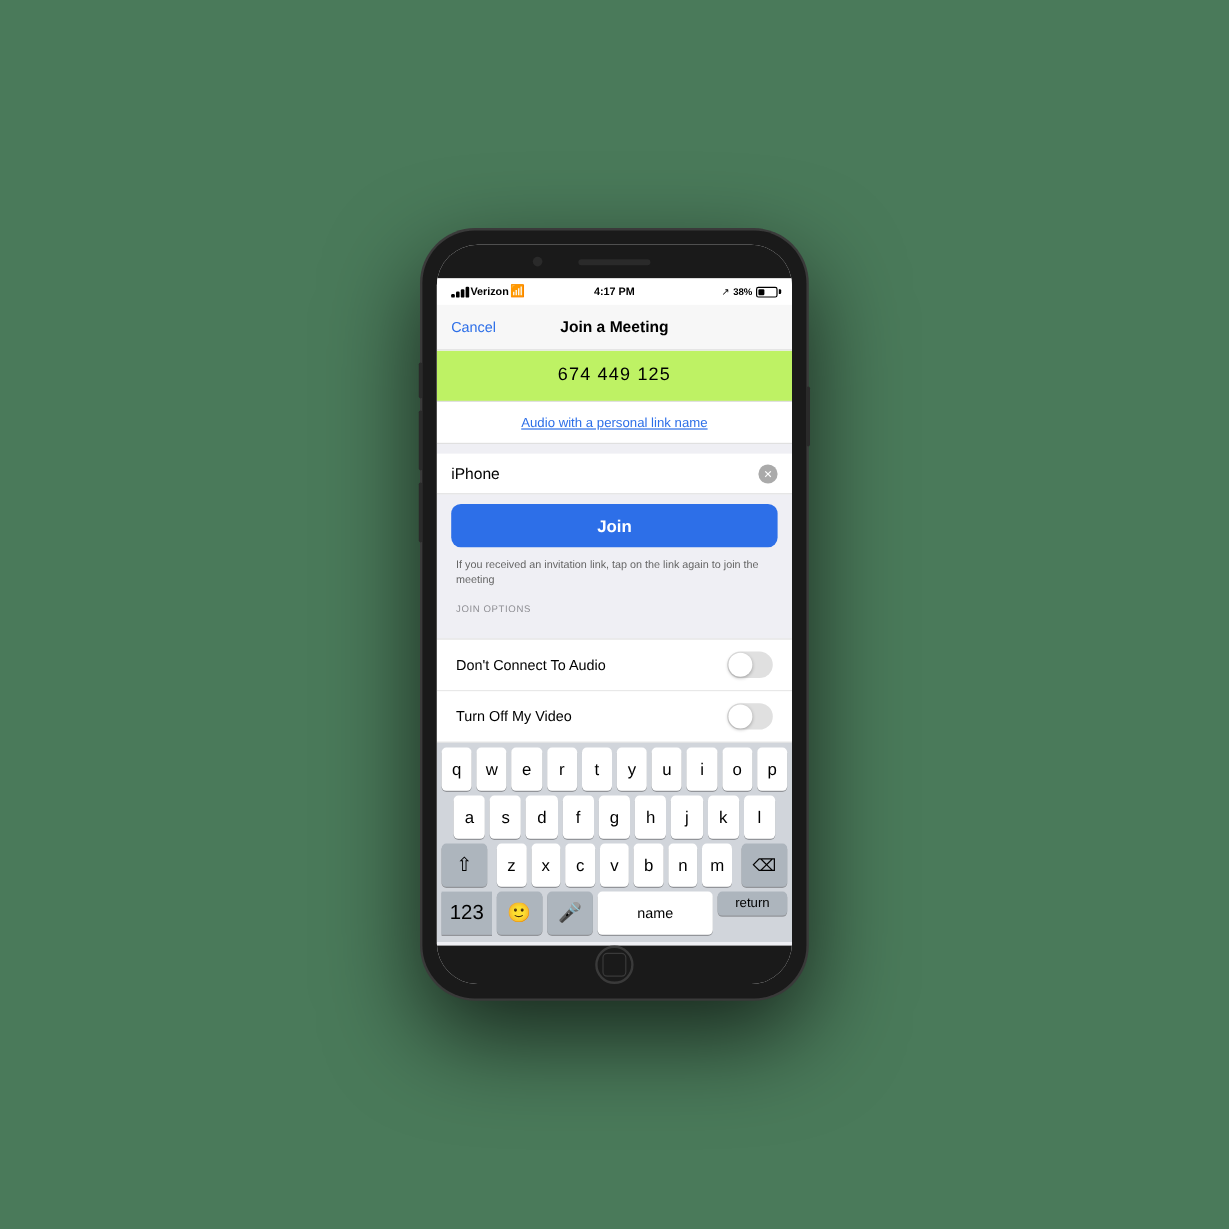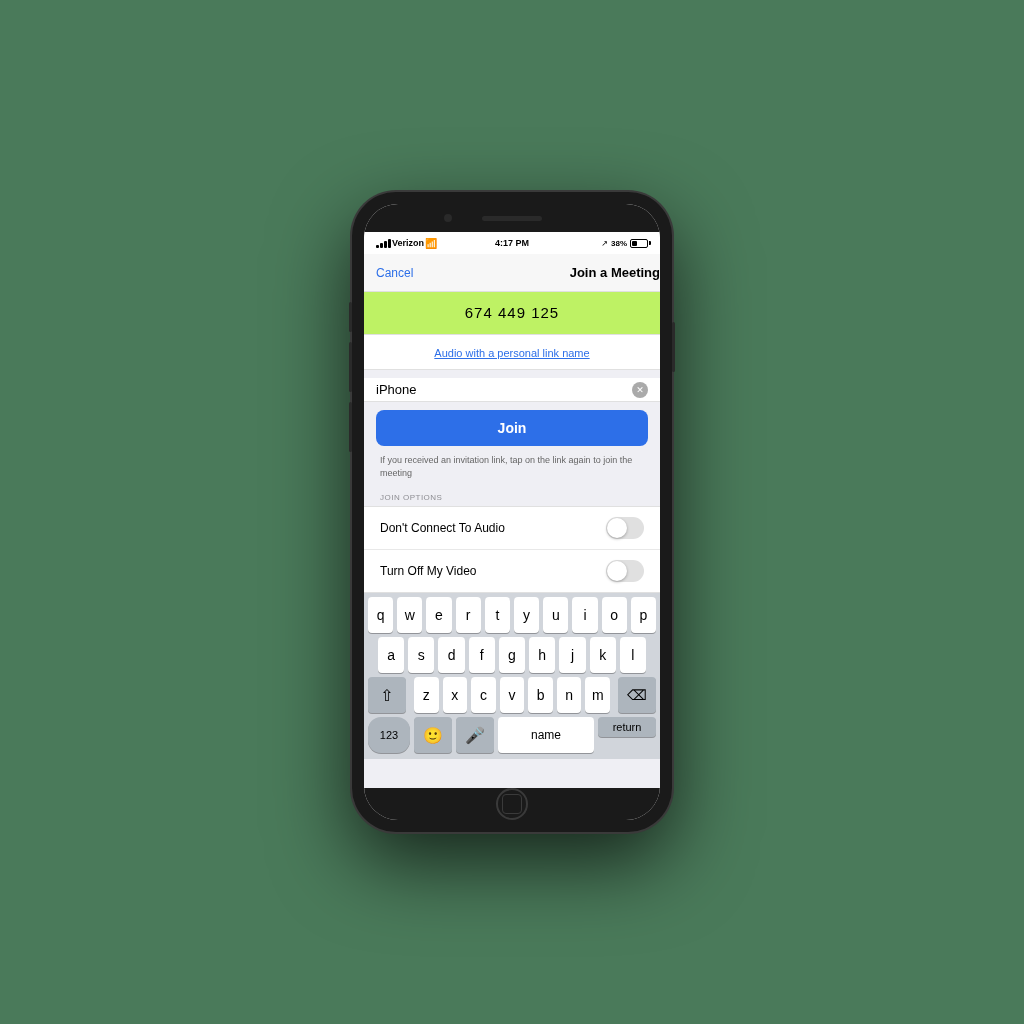--- a/index.html
+++ b/index.html
@@ -135,21 +135,21 @@
       width: 38%;
       border-radius: 1px;
     }
 
     .nav-bar {
       background: #f7f7f7;
       border-bottom: 1px solid #e0e0e0;
       height: 38px;
       display: flex;
       align-items: center;
-      justify-content: flex-end;
+      justify-content: center;
       position: relative;
       flex-shrink: 0;
     }
     .nav-cancel {
       position: absolute;
       left: 12px;
       color: #2d6fe8;
       font-size: 12px;
       text-decoration: none;
       cursor: pointer;
@@ -192,21 +192,21 @@
       text-decoration: underline;
       cursor: pointer;
     }
 
     .name-input-section {
       background: #fff;
       border-bottom: 1px solid #e0e0e0;
       padding: 0 12px;
       display: flex;
       align-items: center;
-      height: 24px;
+      height: 34px;
       margin-top: 8px;
     }
     .name-input {
       flex: 1;
       font-size: 13px;
       border: none;
       outline: none;
       color: #000;
     }
     .clear-btn {
@@ -247,20 +247,21 @@
       color: #8e8e93;
       padding: 6px 16px 4px;
       font-weight: 500;
       letter-spacing: 0.5px;
     }
 
     .options-section {
       background: #fff;
       border-top: 1px solid #e0e0e0;
       border-bottom: 1px solid #e0e0e0;
+      margin-top: 16px;
     }
     .option-row {
       display: flex;
       align-items: center;
       justify-content: space-between;
       padding: 10px 16px;
       border-bottom: 1px solid #e8e8e8;
     }
     .option-row:last-child {
       border-bottom: none;
@@ -505,21 +506,21 @@
             <div class="key">c</div>
             <div class="key">v</div>
             <div class="key">b</div>
             <div class="key">n</div>
             <div class="key">m</div>
           </div>
           <div class="key-backspace">⌫</div>
         </div>
 
         <div class="keyboard-bottom-row">
-          <div class="key num-key" style="height:36px;border-radius:13px;box-shadow:0 1px 0 rgba(0,0,0,0.3);display:flex;align-items:center;justify-content:center;font-size:11px;cursor:pointer;width:42px;flex:none;">123</div>
+          <div class="key num-key" style="height:36px;border-radius:0;box-shadow:0 1px 0 rgba(0,0,0,0.3);display:flex;align-items:center;justify-content:center;font-size:17px;cursor:pointer;width:42px;flex:none;">123</div>
           <div class="key-emoji">🙂</div>
           <div class="key-mic">🎤</div>
           <div class="key space" style="height:36px;border-radius:4px;box-shadow:0 1px 0 rgba(0,0,0,0.3);display:flex;align-items:center;justify-content:center;font-size:12px;cursor:pointer;flex:4;max-width:none;background:#fff;">name</div>
           <div class="key return-key" style="height:20px;border-radius:4px;box-shadow:0 1px 0 rgba(0,0,0,0.3);display:flex;align-items:center;justify-content:center;font-size:11px;cursor:pointer;flex:none;width:58px;background:#adb5bd;">return</div>
         </div>
       </div>
     </div>
 
     <div class="home-indicator">
       <div class="home-btn">

